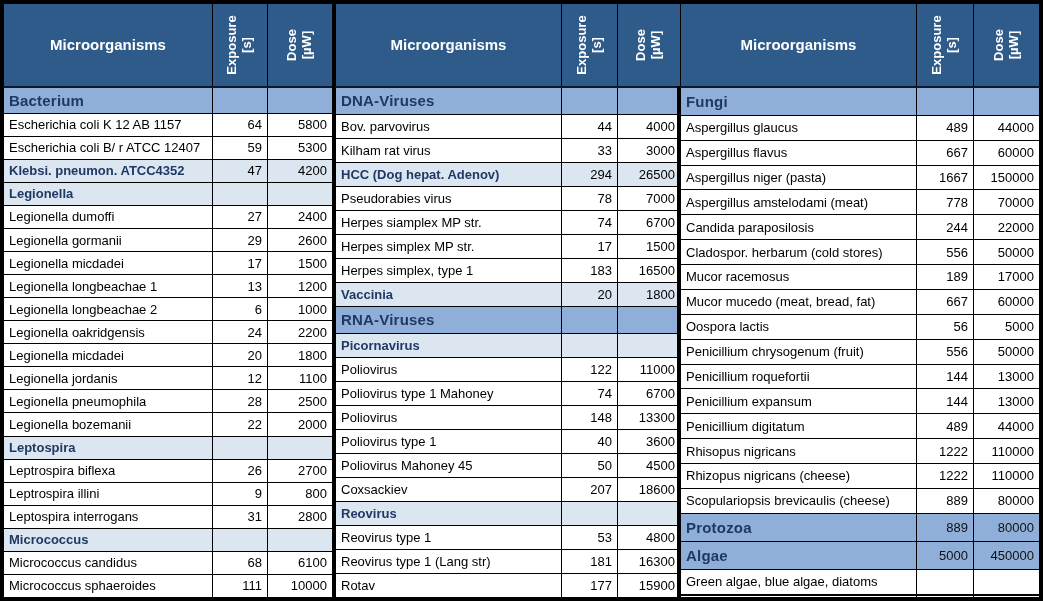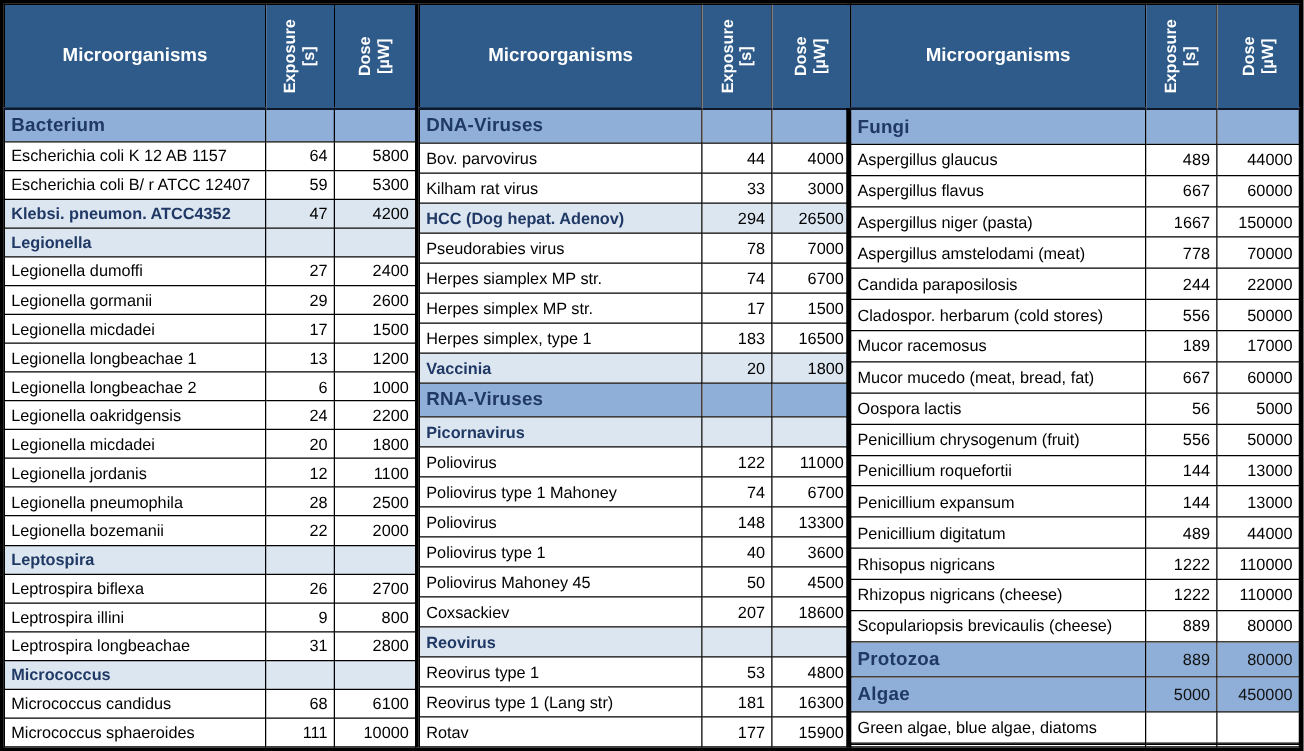--- a/index.html
+++ b/index.html
@@ -176,21 +176,21 @@
             <td class="name">Leptrospira biflexa</td>
             <td class="num">26</td>
             <td class="num">2700</td>
           </tr>
           <tr class="r-data">
             <td class="name">Leptrospira illini</td>
             <td class="num">9</td>
             <td class="num">800</td>
           </tr>
           <tr class="r-data">
-            <td class="name">Leptrospira longbeachae</td>
+            <td class="name">Leptospira interrogans</td>
             <td class="num">31</td>
             <td class="num">2800</td>
           </tr>
           <tr class="r-sub">
             <td class="name">Micrococcus</td>
             <td class="num"></td>
             <td class="num"></td>
           </tr>
           <tr class="r-data">
             <td class="name">Micrococcus candidus</td>

